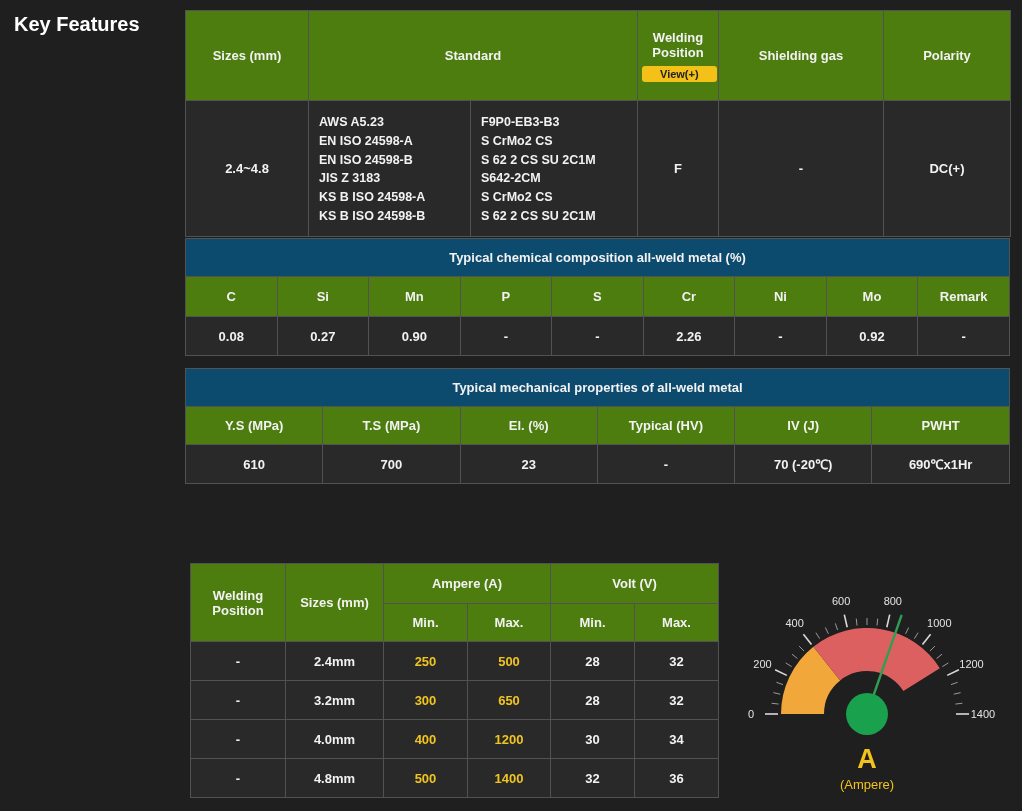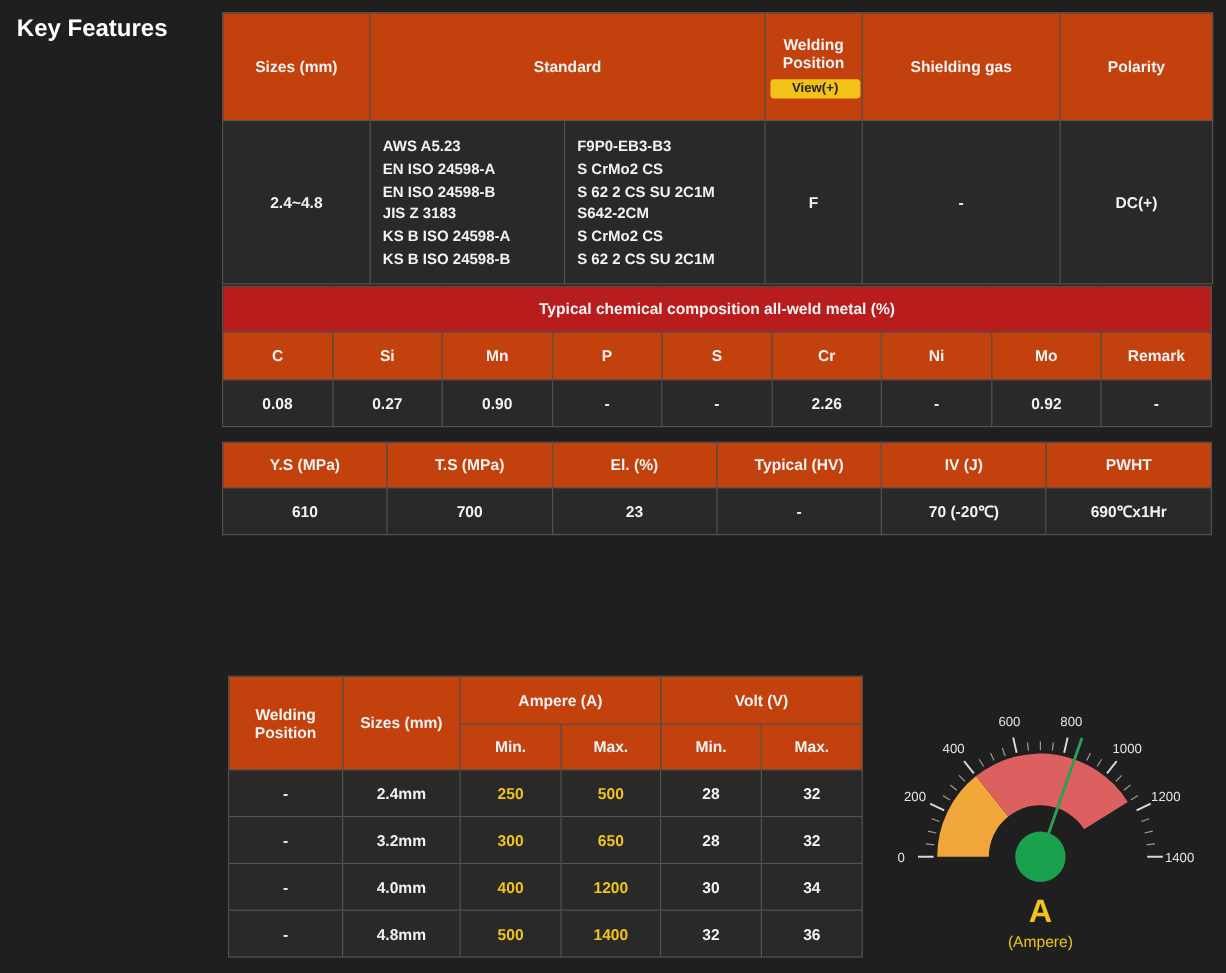--- a/index.html
+++ b/index.html
@@ -10,23 +10,23 @@
   }
   .heading { position:absolute; color:#ffffff; font-weight:700; }
   .heading.key  { left:14px; top:13px;  font-size:20px; }
   .heading.prod { left:14px; top:554px; font-size:19px; width:168px; line-height:1.32; }
 
   table.t {
     position:absolute; border-collapse:collapse; table-layout:fixed;
     font-size:13px; font-weight:700; text-align:center; color:#f2f2f2;
   }
   table.t th, table.t td { border:1px solid #525252; vertical-align:middle; padding:4px; }
-  table.t th { background:#c2410c; font-weight:700; }
+  table.t th { background:#4d7c0f; font-weight:700; }
   table.t td { background:#292929; }
-  table.t .title-cell { background:#b91c1c; }
+  table.t .title-cell { background:#0c4a6e; }
 
   .t1 { left:185px; top:10px;  width:825px; }
   .t1 tr.hdr  { height:90px; }
   .t1 tr.data { height:125px; }
   .t1 td.std {
     text-align:left; white-space:pre-line; line-height:1.5;
     font-size:12.5px; padding:12px 6px 10px 10px;
   }
   .badge {
     display:inline-block; background:#f3c118; color:#222222; border-radius:3px;
@@ -147,20 +147,23 @@
   <table class="t t3">
     <colgroup>
       <col style="width:16.66%">
         <col style="width:16.66%">
         <col style="width:16.66%">
       <col style="width:16.66%">
         <col style="width:16.66%">
         <col style="width:16.7%">
     </colgroup>
     <tbody>
+        <tr class="title">
+      <th class="title-cell" colspan="6">Typical mechanical properties of all-weld metal</th>
+    </tr>
     <tr class="hdr">
       <th>Y.S (MPa)</th>
       <th>T.S (MPa)</th>
       <th>El. (%)</th>
       <th>Typical (HV)</th>
       <th>IV (J)</th>
       <th>PWHT</th>
     </tr>
     <tr class="data">
       <td>610</td>

